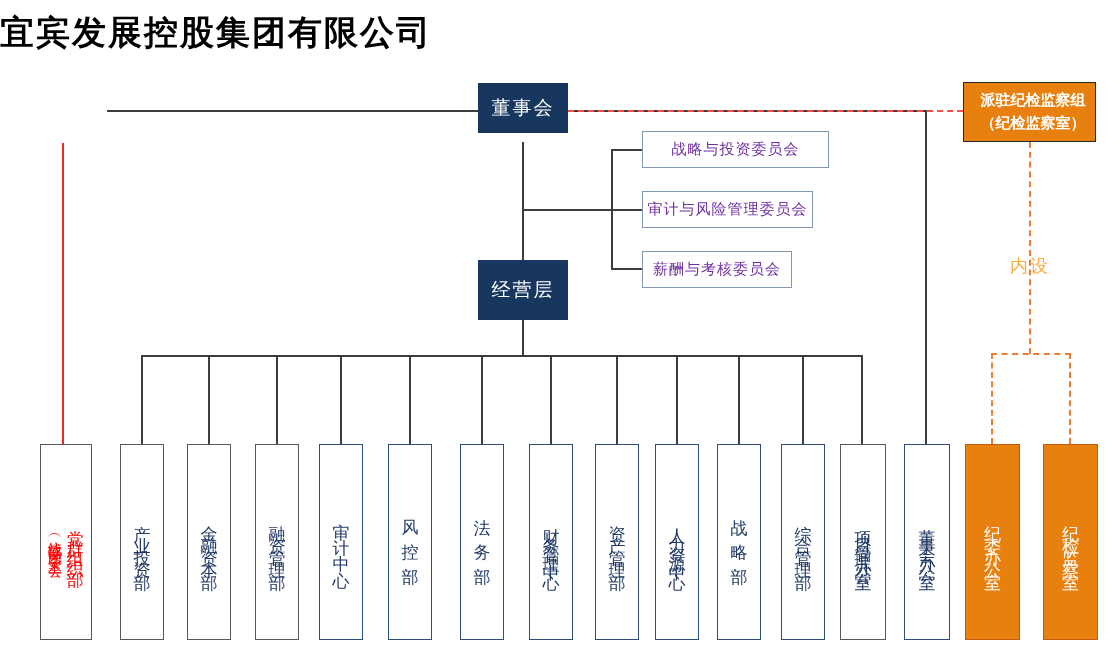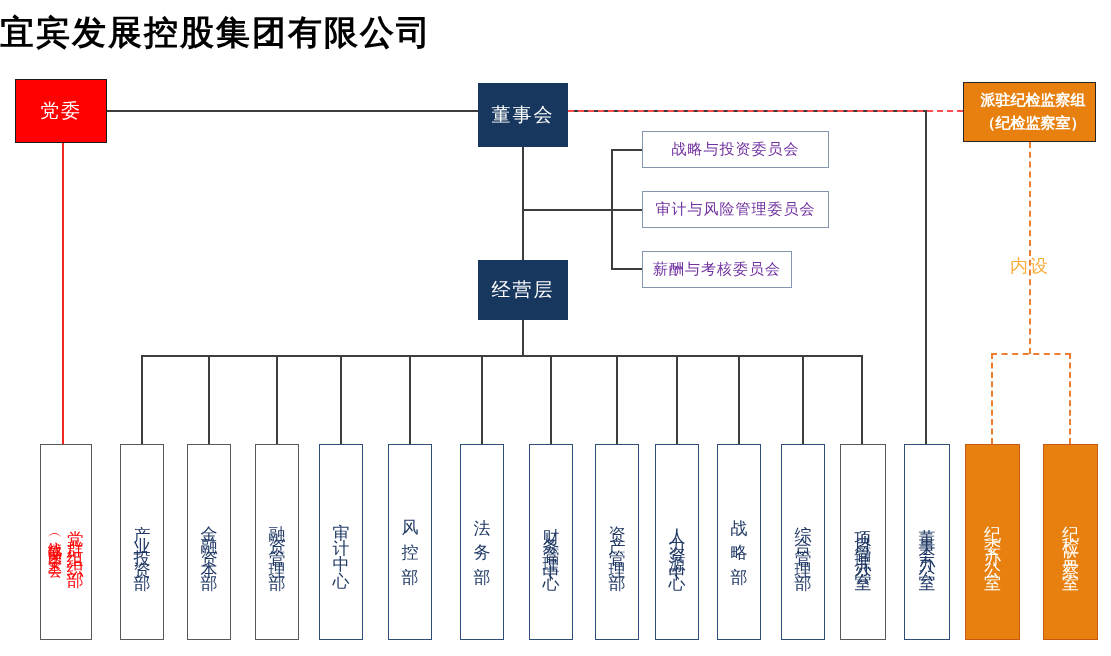--- a/index.html
+++ b/index.html
@@ -65,43 +65,40 @@
   <div class="ln v" style="left:802px;top:355px;height:89px"></div>
   <div class="ln v" style="left:861px;top:355px;height:89px"></div>
   <div class="ln v red" style="left:62px;top:143px;height:301px"></div>
   <div class="ln v odash" style="left:1029px;top:142px;height:212px"></div>
   <div class="ln h odash" style="left:991px;top:353px;width:80px"></div>
   <div class="ln v odash" style="left:991px;top:353px;height:91px"></div>
   <div class="ln v odash" style="left:1069px;top:353px;height:91px"></div>
 
   <div class="neishe">内设</div>
 
-  <div class="box solid-red" style="left:15px;top:79px;width:92px;height:64px">
-    <span>党委</span>
-  </div>
 
-  <div class="box solid-navy" style="left:478px;top:83px;width:90px;height:64px">
+  <div class="box solid-navy" style="left:478px;top:83px;width:90px;height:50px">
     <span>董事会</span>
   </div>
 
   <div class="box solid-orange-hdr" style="left:963px;top:82px;width:133px;height:60px">
     <span>
       <span>派驻纪检监察组</span><br>
       <span>（纪检监察室）</span>
     </span>
   </div>
 
   <div class="box solid-navy" style="left:478px;top:260px;width:90px;height:60px">
     <span>经营层</span>
   </div>
 
   <div class="box committee" style="left:642px;top:131px;width:187px;height:37px">
     <span>战略与投资委员会</span>
   </div>
-  <div class="box committee" style="left:642px;top:191px;width:187px;height:37px">
+  <div class="box committee" style="left:642px;top:191px;width:171px;height:37px">
     <span>审计与风险管理委员会</span>
   </div>
   <div class="box committee" style="left:642px;top:251px;width:150px;height:37px">
     <span>薪酬与考核委员会</span>
   </div>
 
   <div class="box dept fgray partydept" style="left:40px;width:52px">
     <span style="letter-spacing:10px">党群组织部</span>
     <span class="sub">（统战部 团委 工会）</span>
   </div>

